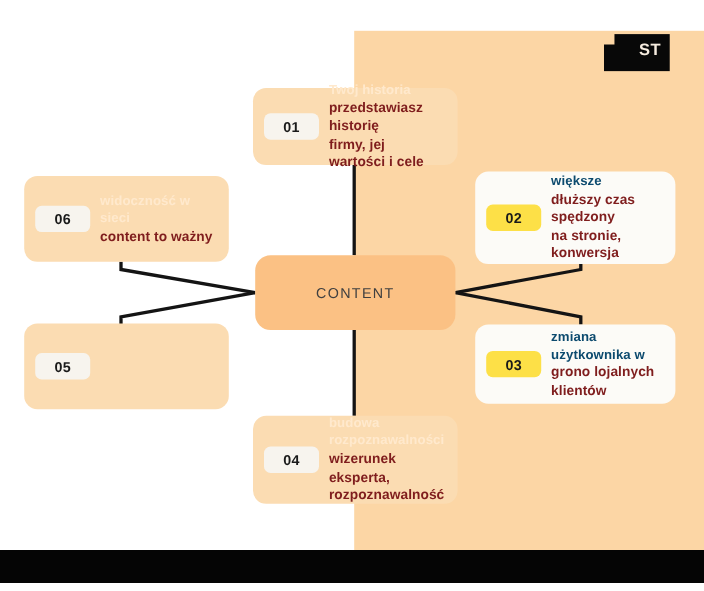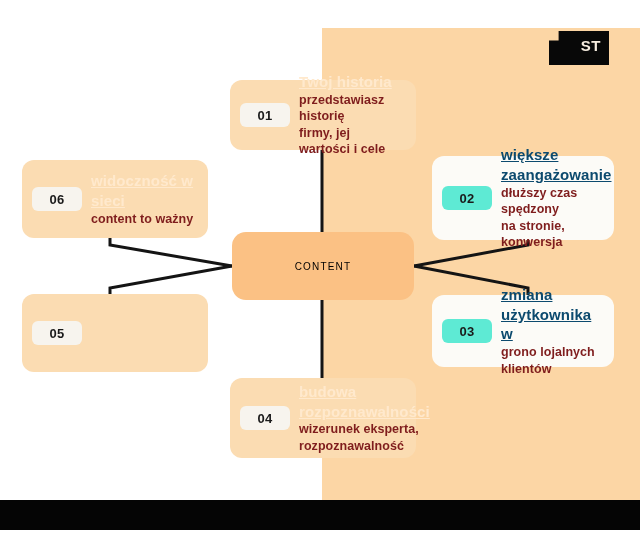--- a/index.html
+++ b/index.html
@@ -85,30 +85,29 @@
     background: #f7f4ee;
     color: #1a1a1a;
     font-size: 13px;
     font-weight: bold;
     display: flex;
     align-items: center;
     justify-content: center;
     margin-right: 9px;
     letter-spacing: 0.3px;
   }
-  .card.white .num { background: #5eead4; }
+  .card.white .num { background: #fde047; }
   .txt {
     flex: 1 1 auto;
     line-height: 1.32;
   }
   .title {
-    font-size: 15px;
+    font-size: 12px;
     font-weight: bold;
     letter-spacing: 0.1px;
-    text-decoration: underline;
   }
   .title.faded { color: #ffe9cd; }
   .title.dark  { color: #0c4a6e; }
   .body {
     font-size: 12.5px;
     font-weight: bold;
     color: #7f1d1d;
     letter-spacing: 0.05px;
   }
   
@@ -120,22 +119,22 @@
   #card-06 { left: 22px;  top: 160px; width: 186px; height: 78px; }
   #card-center {
     left: 232px; top: 232px; width: 182px; height: 68px;
     background: #fbc184;
     border-radius: 14px;
     justify-content: center;
     align-items: center;
     padding: 0;
   }
   #card-center .center-label {
-    font-size: 10px;
-    color: #000000;
+    font-size: 13px;
+    color: #404040;
     letter-spacing: 1.2px;
   }
 </style>
 </head>
 <body>
 
 <div id="stage">
 
   <div class="bg-right"></div>
 
@@ -162,21 +161,20 @@
       <div class="title faded">Twoj historia</div>
       <div class="body">przedstawiasz historię</div>
       <div class="body">firmy, jej wartości i cele</div>
     </div>
   </div>
 
   <div class="card white" id="card-02">
     <div class="num">02</div>
     <div class="txt">
       <div class="title dark">większe</div>
-      <div class="title dark">zaangażowanie</div>
       <div class="body">dłuższy czas spędzony</div>
       <div class="body">na stronie, konwersja</div>
     </div>
   </div>
 
   <div class="card white" id="card-03">
     <div class="num">03</div>
     <div class="txt">
       <div class="title dark">zmiana użytkownika w</div>
       <div class="body">grono lojalnych klientów</div>

